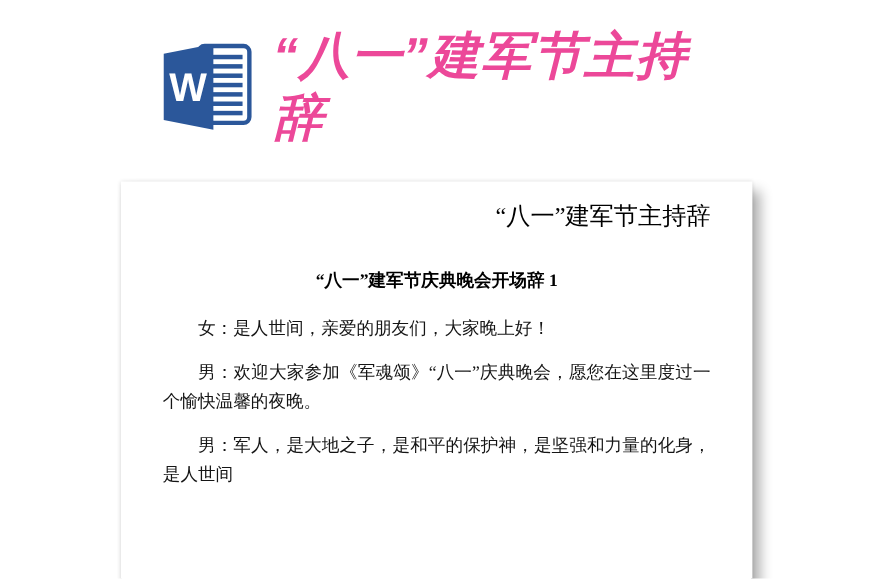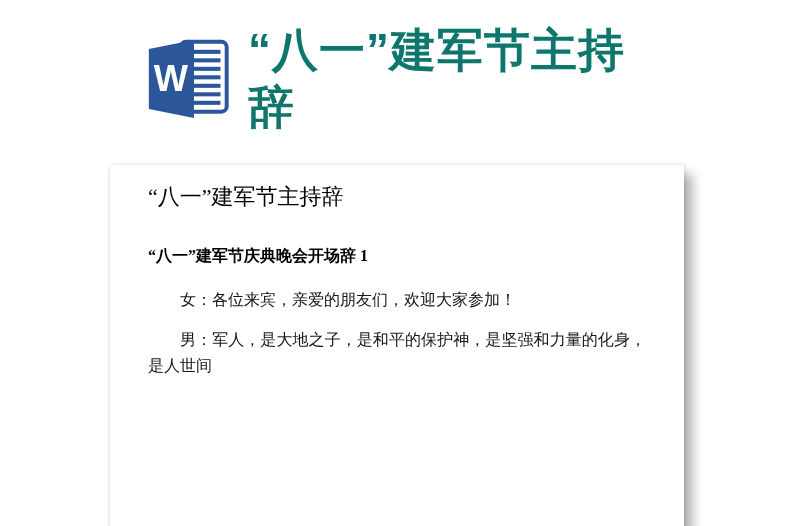--- a/index.html
+++ b/index.html
@@ -7,38 +7,39 @@
     width:800px;height:526px;overflow:hidden;background:#ffffff;
     font-family:"Liberation Serif","DejaVu Serif",serif;color:#111;
   }
   .stage{position:relative;width:800px;height:526px;background:#fff;overflow:hidden;}
 
   
   .word-icon{position:absolute;left:140px;top:34px;width:92px;height:90px;}
   .header-title{
     position:absolute;left:248px;top:22px;width:484px;
     font-family:"Liberation Sans","DejaVu Sans",sans-serif;
-    font-weight:700;font-size:46px;line-height:57px;color:#0f766e;
+    font-weight:700;font-size:46px;line-height:57px;color:#ec4899;
     letter-spacing:1px;
+    font-style:italic;
   }
 
   
   .sheet{
     position:absolute;left:110px;top:165px;width:574px;height:620px;
     background:#ffffff;box-sizing:border-box;
     padding:16px 38px 0 38px;
     box-shadow:0 0 4px rgba(0,0,0,0.16), 8px 9px 11px rgba(0,0,0,0.32);
   }
   .doc-title{
     margin:0 0 30px 0;font-size:22px;line-height:32px;font-weight:500;
-    text-align:left;color:#000;
+    text-align:right;color:#000;
   }
   .doc-subtitle{
     margin:0 0 18px 0;font-size:16px;line-height:26px;font-weight:700;
-    text-align:left;color:#000;
+    text-align:center;color:#000;
   }
   .sheet p{
     margin:0 0 14px 0;font-size:16px;line-height:26px;
     text-indent:2em;text-align:justify;color:#151515;
   }
 </style>
 </head>
 <body>
 
 <div class="stage">
@@ -63,17 +64,18 @@
     <div>辞</div>
   </div>
 
   <div class="sheet">
     <h1 class="doc-title">“八一”建军节主持辞</h1>
 
     <div class="doc-subtitle">
       <div>“八一”建军节庆典晚会开场辞 1</div>
     </div>
 
-    <p>女：各位来宾，亲爱的朋友们，欢迎大家参加！</p>
+    <p>女：是人世间，亲爱的朋友们，大家晚上好！</p>
+    <p>男：欢迎大家参加《军魂颂》“八一”庆典晚会，愿您在这里度过一个愉快温馨的夜晚。</p>
     <p>男：军人，是大地之子，是和平的保护神，是坚强和力量的化身，是人世间</p>
   </div>
 
 </div>
 
 </body></html>

